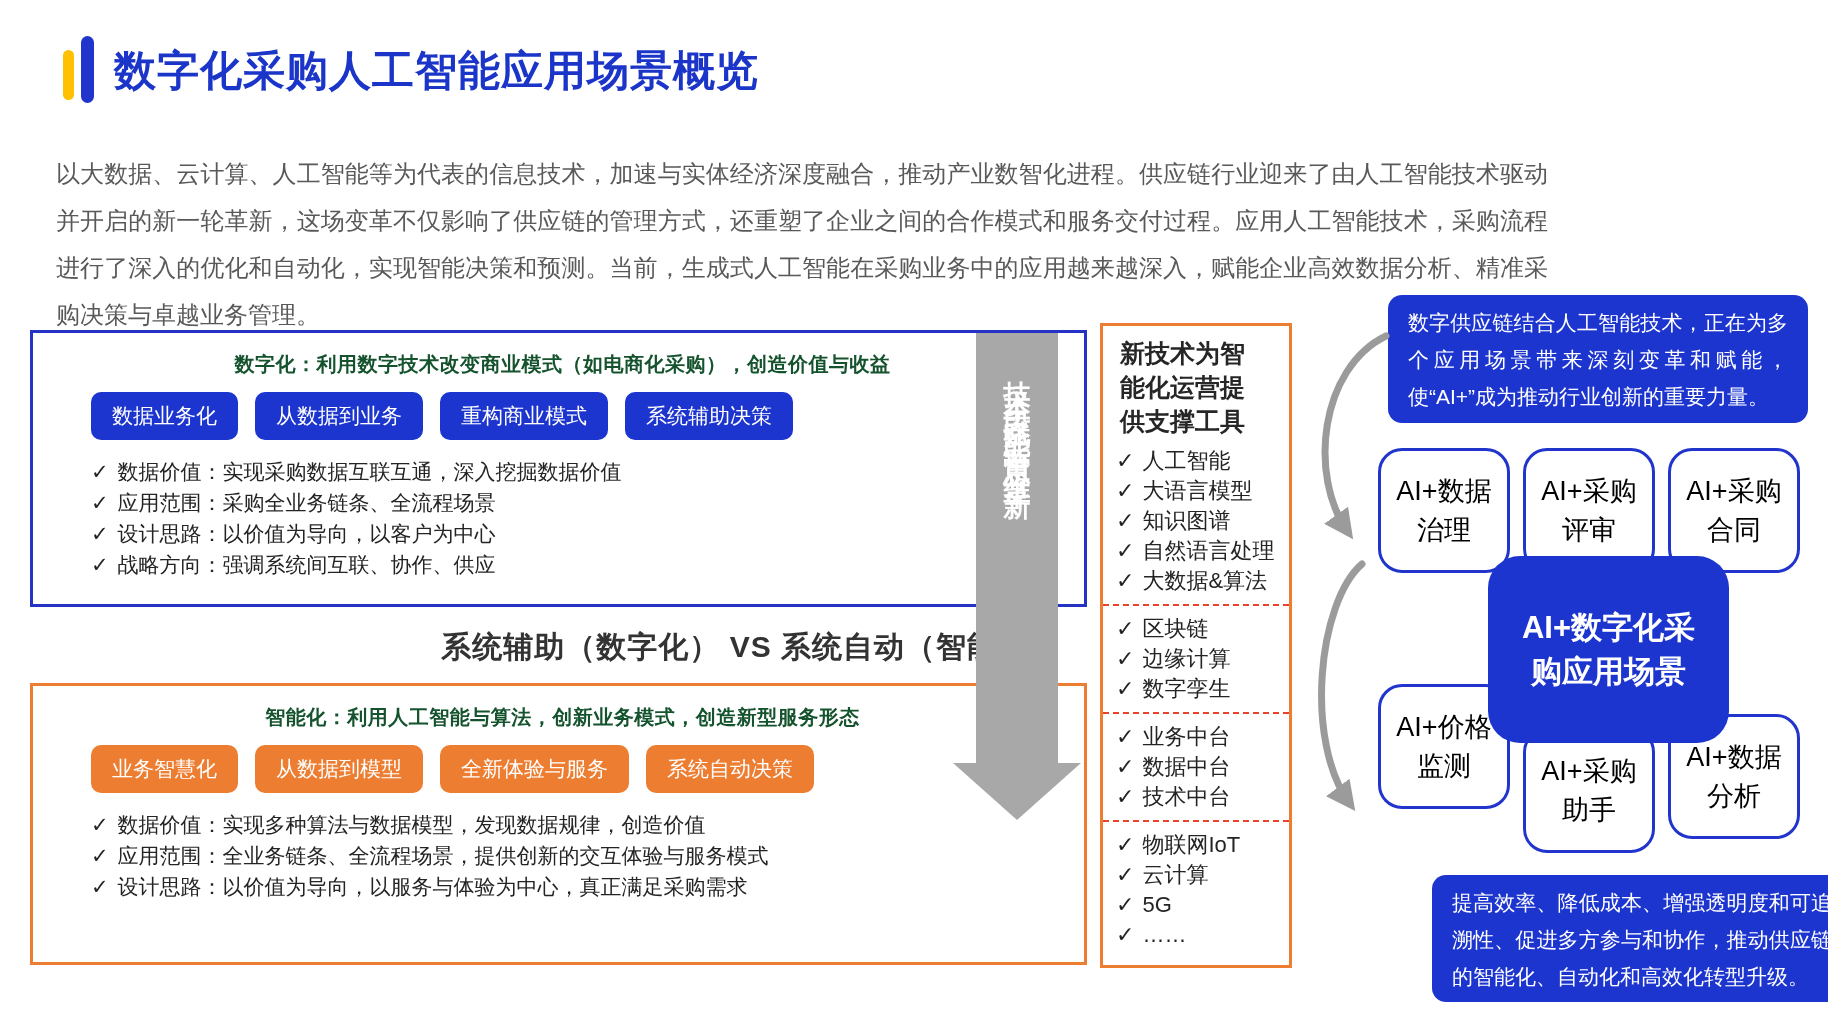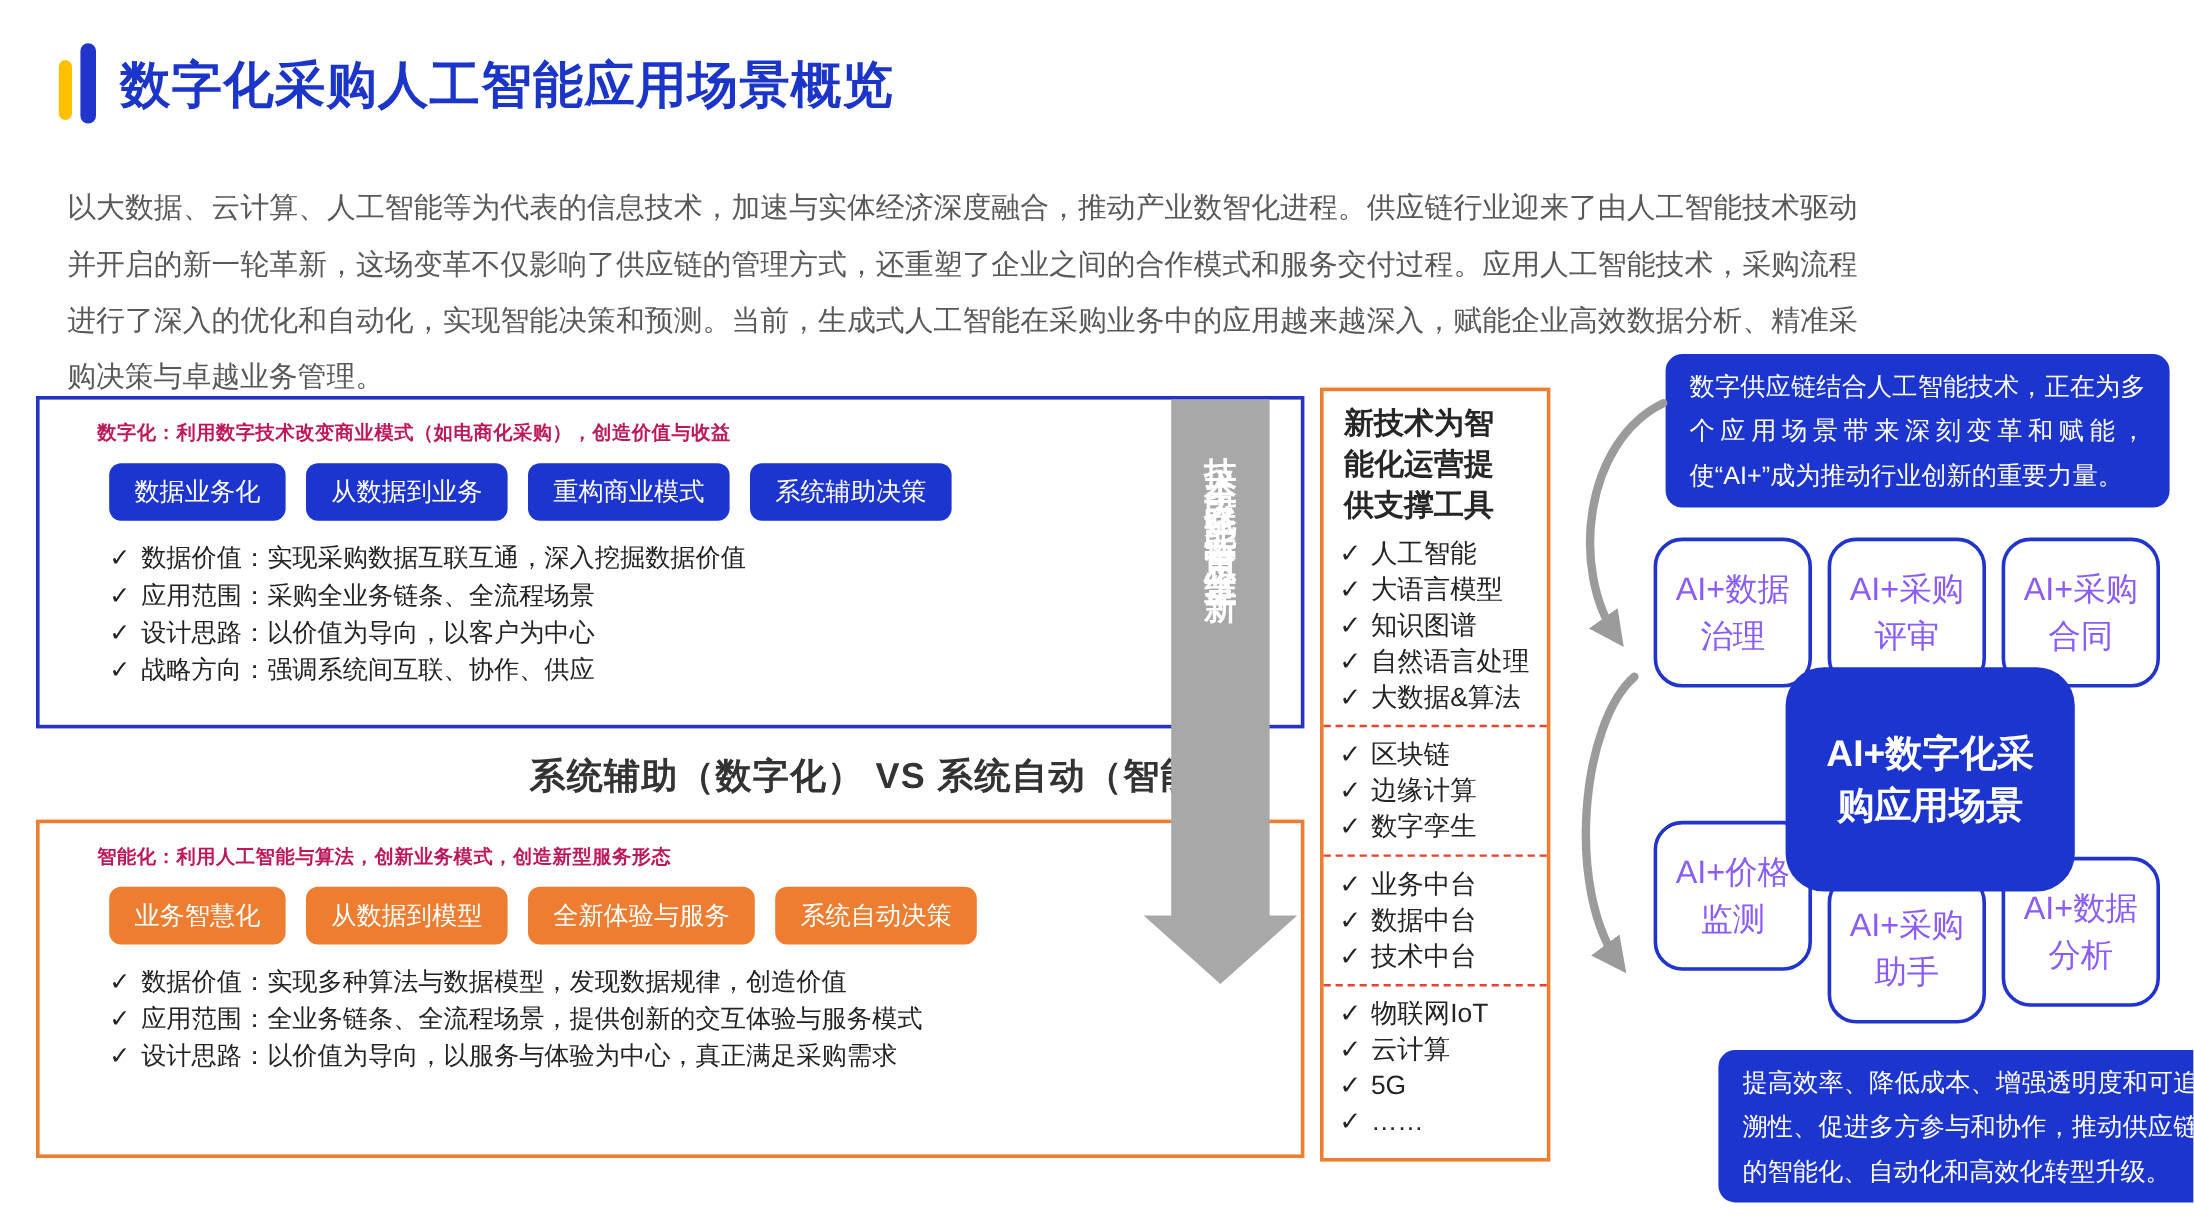--- a/index.html
+++ b/index.html
@@ -1,34 +1,34 @@
 <!DOCTYPE html>
 <html><head>
 <meta charset="utf-8">
 <style>
   html,body { margin:0; padding:0; background:#ffffff; }
   body { font-family:"Liberation Sans","DejaVu Sans",sans-serif; }
   .page { position:relative; width:1828px; height:1023px; background:#fff; overflow:hidden; }
 
   
-  .titlebar { position:absolute; left:49px; top:36px; display:flex; align-items:flex-end; }
+  .titlebar { position:absolute; left:63px; top:36px; display:flex; align-items:flex-end; }
   .bar-y { width:11px; height:50px; background:#ffc000; border-radius:6px; margin-bottom:3px; }
   .bar-b { width:13px; height:67px; background:#2135cc; border-radius:7px; margin-left:7px; }
   .page h1 { margin:0 0 4px 20px; font-size:42px; font-weight:bold; color:#1b35c9; letter-spacing:1px; }
 
   
   .intro { position:absolute; left:56px; top:126px; width:1492px; font-size:24px; line-height:47px;
            color:#595959; text-align:justify; }
 
   
   .bigbox { position:absolute; left:30px; width:1057px; background:#fff; border:3px solid;
             box-sizing:border-box; padding:14px 40px 0 40px; }
   .bigbox.bblue   { top:330px; height:277px; border-color:#2433c4; }
   .bigbox.borange { top:683px; height:282px; border-color:#ed7d31; }
-  .bigbox h2 { font-size:16px; font-weight:bold; color:#be185d; margin:4px 0 14px 8px; letter-spacing:0.5px; }
+  .bigbox h2 { font-size:20px; font-weight:bold; color:#14532d; margin:4px 0 14px 8px; letter-spacing:0.5px;text-align:center; }
   .tagrow { display:flex; gap:17px; margin-left:18px; }
   .tag { color:#fff; font-size:21px; padding:10px 21px; border-radius:10px; white-space:nowrap; }
   .tag.tblue   { background:#1d35cf; }
   .tag.torange { background:#ed7d31; }
   .pointlist { list-style:none; margin:16px 0 0 18px; padding:0; }
   .pointlist li { font-size:21px; color:#242424; line-height:31px; display:flex; gap:9px; }
   .check { flex:0 0 auto; }
   .check::before { content:"✓"; }
 
   .vs { position:absolute; left:30px; top:627px; width:1030px; text-align:right;
@@ -60,21 +60,21 @@
 
   
   .note { position:absolute; left:1388px; width:420px; background:#1d35cf; border-radius:14px;
           color:#fff; font-size:21px; line-height:37px; padding:9px 20px; box-sizing:border-box;
           text-align:justify; }
   .note.ntop    { top:295px; height:128px; }
   .note.nbottom { top:875px; height:127px;margin-left:44px; }
 
   .scen { position:absolute; width:132px; height:125px; background:#fff; border:3px solid #2135cc;
           border-radius:24px; display:flex; align-items:center; justify-content:center; text-align:center;
-          font-size:27px; color:#8b5cf6; line-height:39px; box-sizing:border-box; padding:0 8px; z-index:3; }
+          font-size:27px; color:#000000; line-height:39px; box-sizing:border-box; padding:0 8px; z-index:3; }
   .scen.s1 { left:1378px; top:448px; }
   .scen.s2 { left:1523px; top:448px; }
   .scen.s3 { left:1668px; top:448px; }
   .scen.s4 { left:1378px; top:684px; }
   .scen.s5 { left:1523px; top:728px; }
   .scen.s6 { left:1668px; top:714px; }
 
   .center-box { position:absolute; left:1488px; top:556px; width:241px; height:187px; background:#1d35cf;
                 border-radius:32px; color:#fff; font-weight:bold; font-size:31px; line-height:44px;
                 display:flex; align-items:center; justify-content:center; text-align:center;

